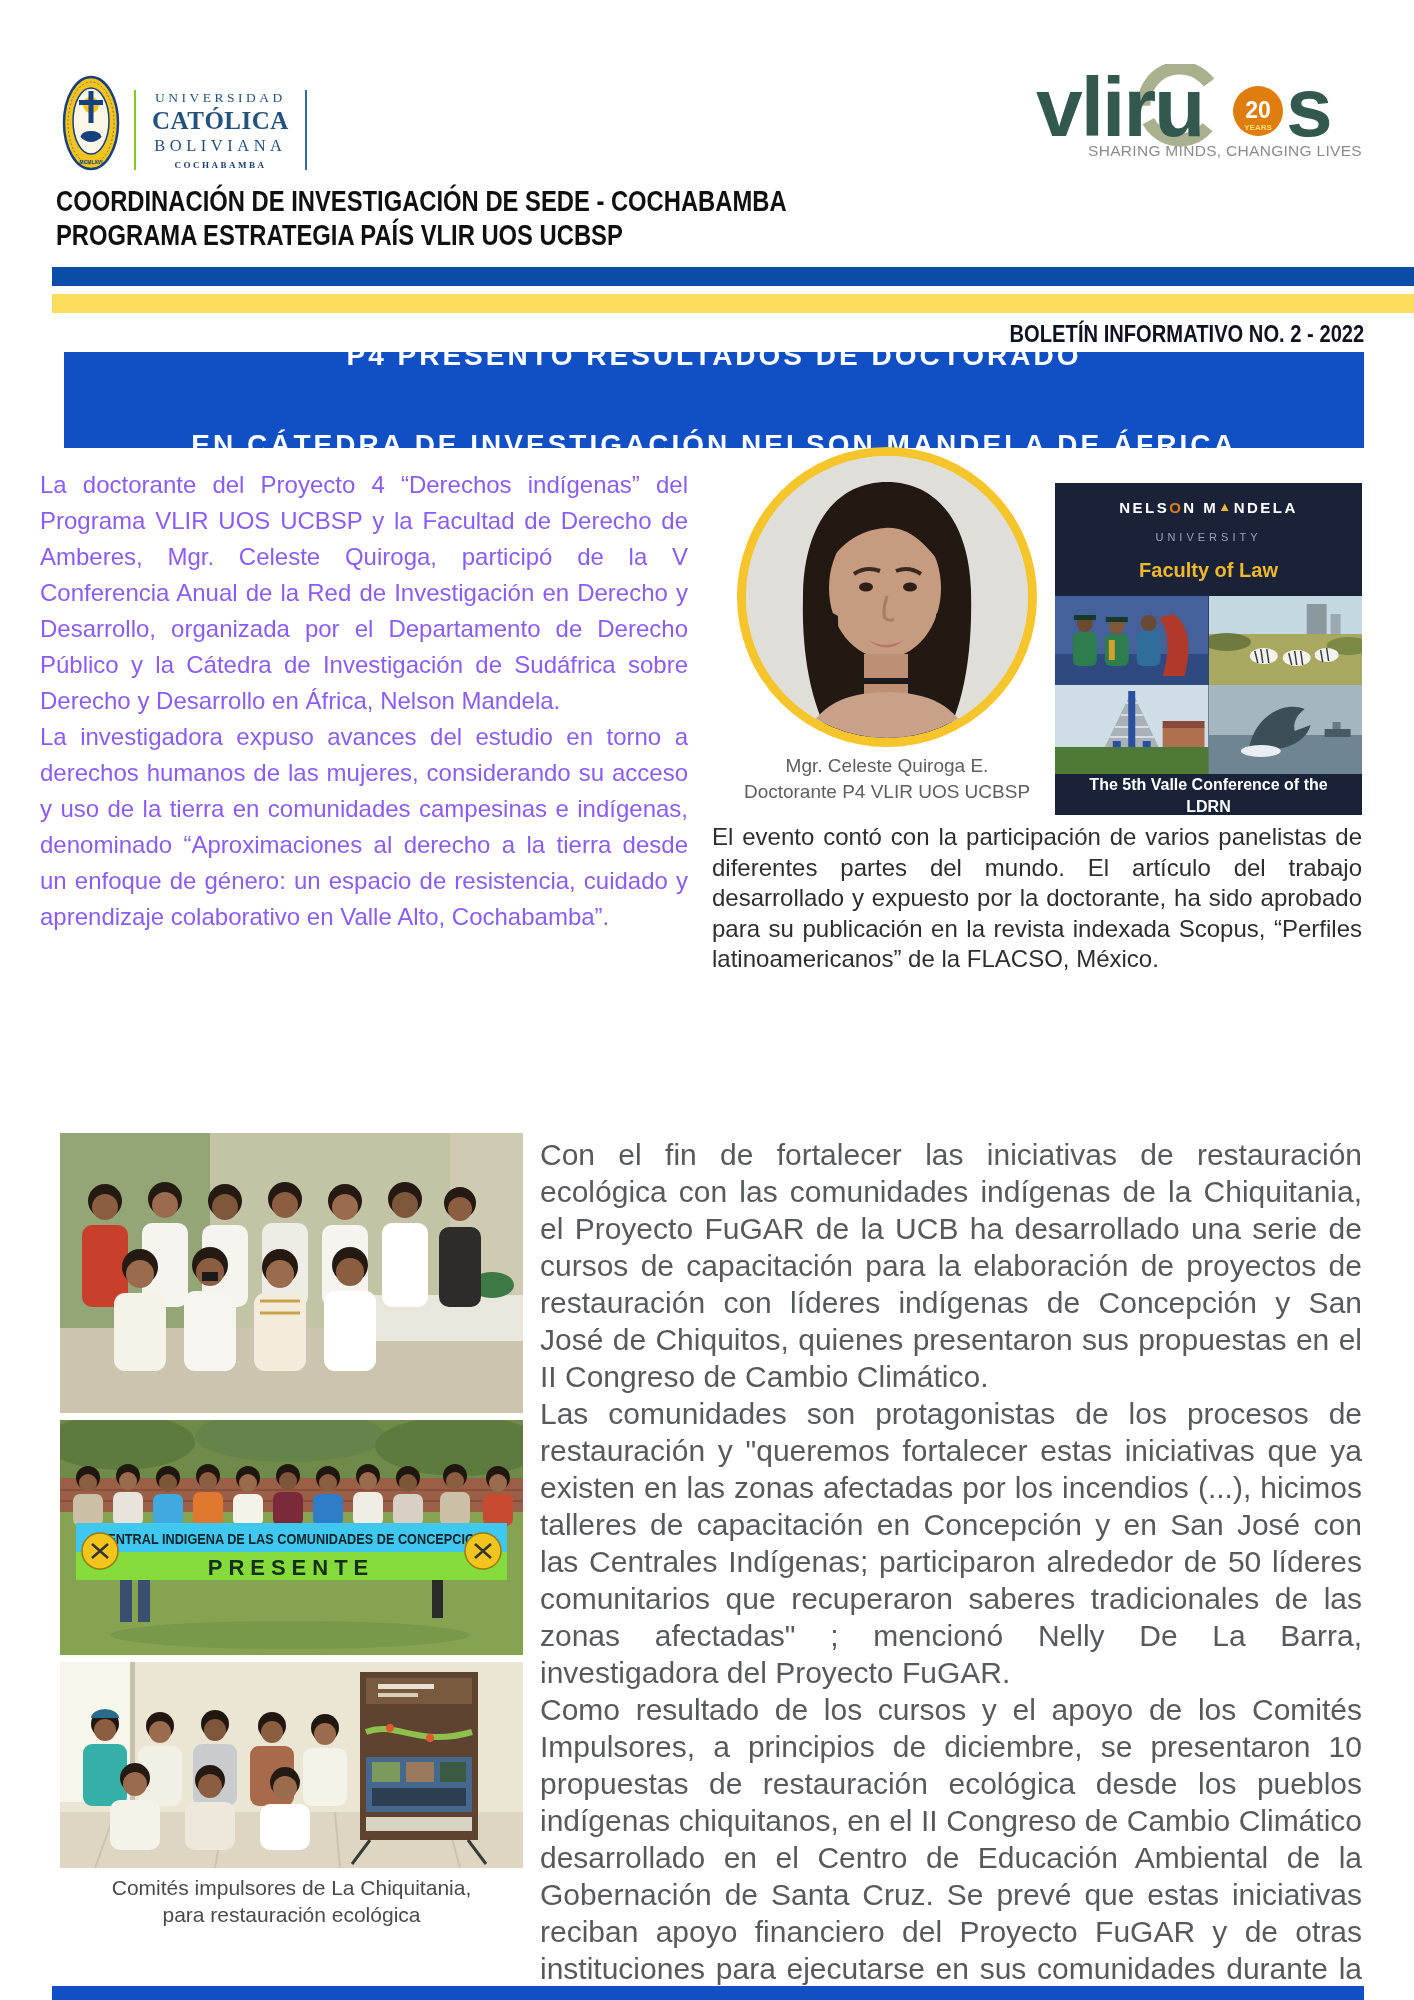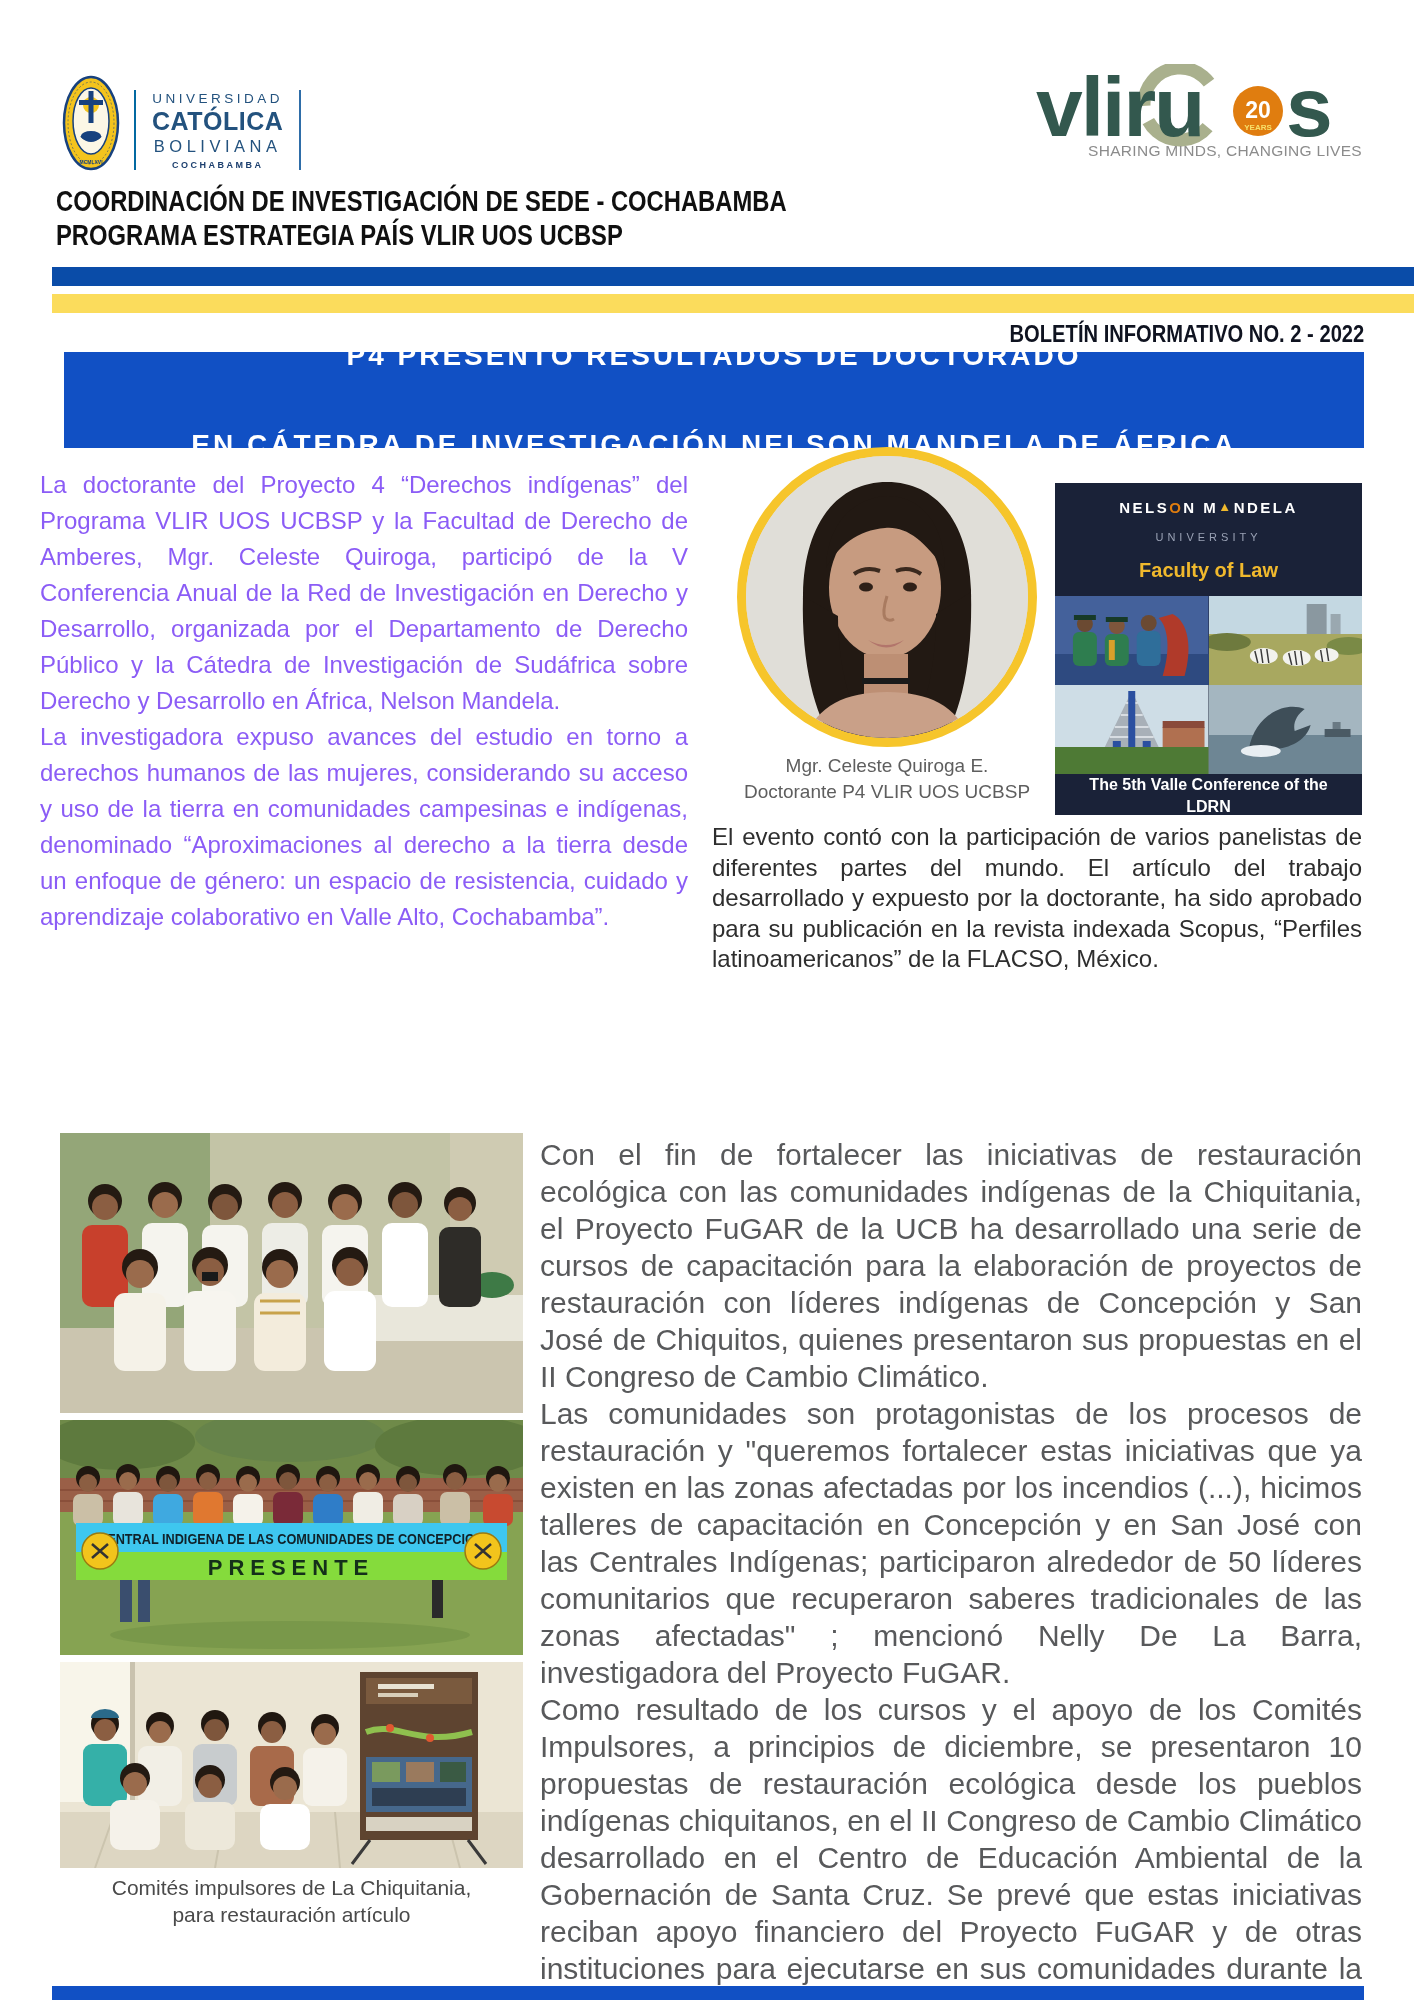--- a/index.html
+++ b/index.html
@@ -2,23 +2,23 @@
 <html><head>
 <meta charset="utf-8">
 <title>Boletín Informativo</title>
 <style>
   html,body{margin:0;padding:0;background:#ffffff;}
   .page{position:relative;width:1414px;height:2000px;background:#fff;overflow:hidden;
         font-family:"Liberation Sans",sans-serif;}
 
   
   .ucb-crest{position:absolute;left:62px;top:74px;}
-  .ucb-text{position:absolute;left:134px;top:90px;height:80px;border-left:2px solid #0369a1;
+  .ucb-text{position:absolute;left:134px;top:90px;height:80px;border-left:2px solid #84cc16;
             border-right:2px solid #2E6DA8;padding:0 16px;display:flex;flex-direction:column;
-            justify-content:center;color:#23527E;text-align:center;}
+            justify-content:center;color:#23527E;text-align:center;font-family:Liberation Serif, serif;}
   .u1{font-size:13.5px;letter-spacing:3.5px;}
   .u2{font-size:25px;font-weight:bold;letter-spacing:.5px;margin-top:1px;}
   .u3{font-size:16.5px;letter-spacing:4.5px;margin-top:1px;}
   .u4{font-size:9px;font-weight:bold;letter-spacing:2.5px;margin-top:4px;color:#1C3F6E;}
 
   .vlir-logo{position:absolute;left:1030px;top:64px;}
 
   .dept-title{position:absolute;left:56px;top:184px;font-weight:bold;color:#101010;
               font-size:29px;line-height:34px;white-space:nowrap;transform:scaleX(.82);
               transform-origin:left top;letter-spacing:0;}
@@ -392,21 +392,21 @@
         <rect x="125" y="140" width="50" height="48" rx="10" fill="#EDE8DA"></rect>
         <circle cx="225" cy="120" r="15" fill="#241A12"></circle>
           <circle cx="225" cy="126" r="12" fill="#9A6B4C"></circle>
         <rect x="200" y="142" width="50" height="46" rx="10" fill="#FFFFFF"></rect>
       </g>
     </svg>
   </div>
 
   <div class="a2-caption">
     <div>Comités impulsores de La Chiquitania,</div>
-    <div>para restauración artículo</div>
+    <div>para restauración ecológica</div>
   </div>
 
   <div class="a2-text">
     <p>Con el fin de fortalecer las iniciativas de restauración ecológica con las comunidades indígenas de la Chiquitania, el Proyecto FuGAR de la UCB ha desarrollado una serie de cursos de capacitación para la elaboración de proyectos de restauración con líderes indígenas de Concepción y San José de Chiquitos, quienes presentaron sus propuestas en el II Congreso de Cambio Climático.</p>
     <p>Las comunidades son protagonistas de los procesos de restauración y "queremos fortalecer estas iniciativas que ya existen en las zonas afectadas por los incendios (...), hicimos talleres de capacitación en Concepción y en San José con las Centrales Indígenas; participaron alrededor de 50 líderes comunitarios que recuperaron saberes tradicionales de las zonas afectadas" ; mencionó Nelly De La Barra, investigadora del Proyecto FuGAR.</p>
     <p>Como resultado de los cursos y el apoyo de los Comités Impulsores, a principios de diciembre, se presentaron 10 propuestas de restauración ecológica desde los pueblos indígenas chiquitanos, en el II Congreso de Cambio Climático desarrollado en el Centro de Educación Ambiental de la Gobernación de Santa Cruz. Se prevé que estas iniciativas reciban apoyo financiero del Proyecto FuGAR y de otras instituciones para ejecutarse en sus comunidades durante la gestión 2022.</p>
   </div>
 
   <div class="footer-bar"></div>
 

